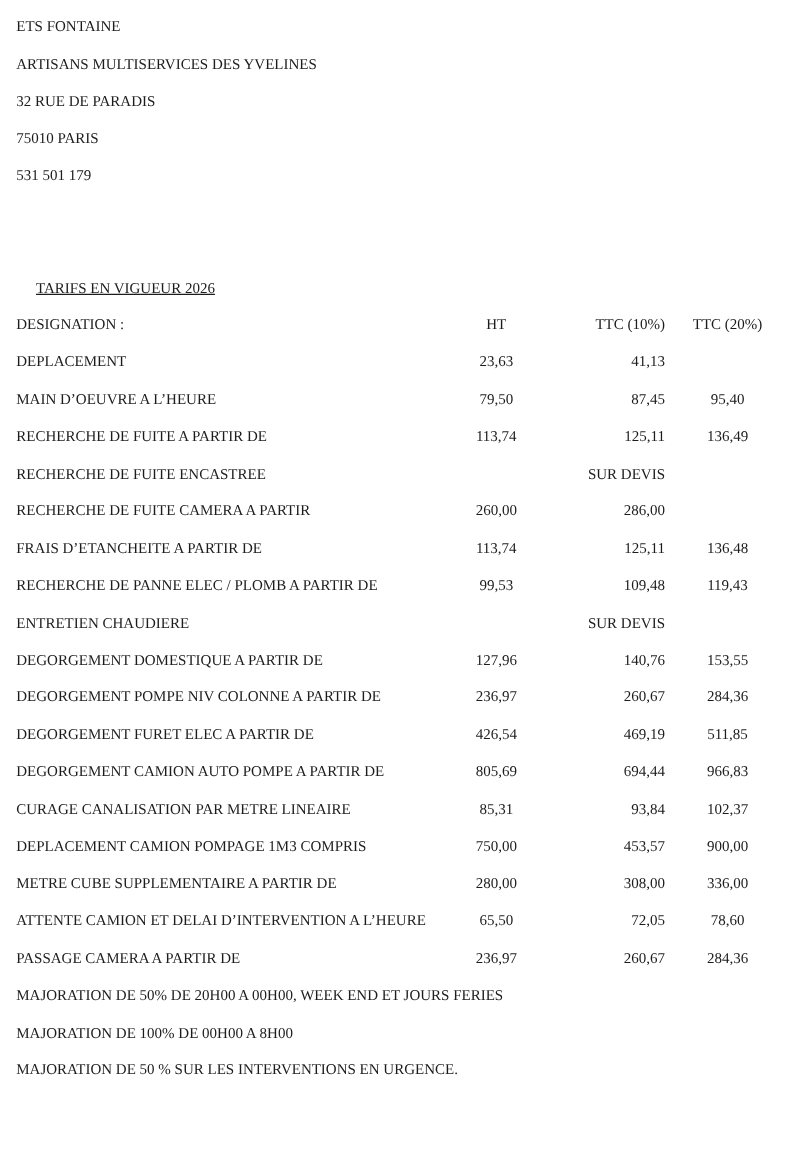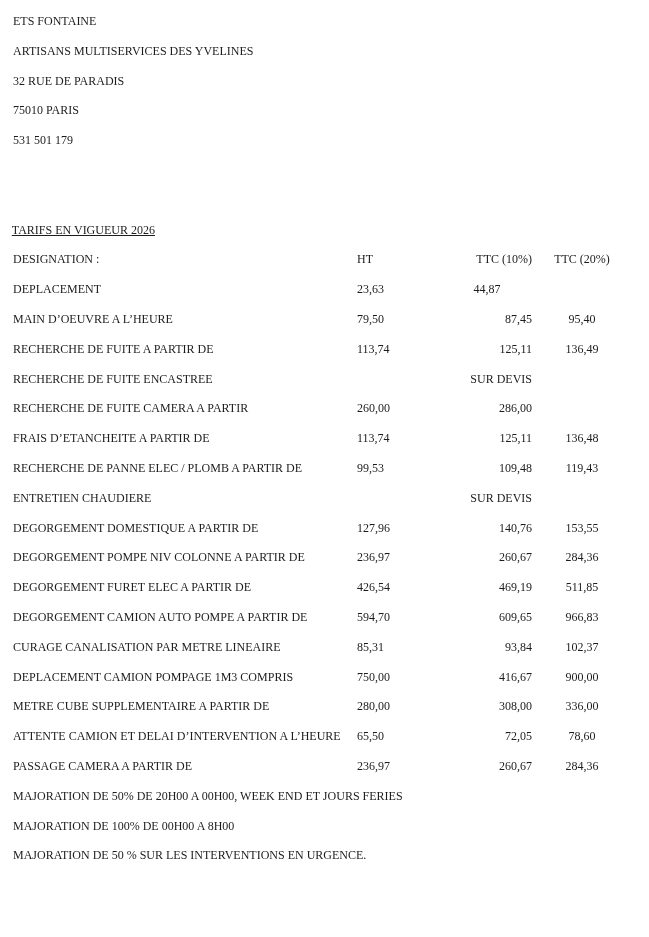--- a/index.html
+++ b/index.html
@@ -24,40 +24,40 @@
     height: 29.8px;
     line-height: 29.8px;
     padding-left: 13px;
     padding-right: 17px;
     white-space: pre;
     box-sizing: border-box;
   }
   .blank {  }
   .title-line {
     text-align: left;
-    padding-left: 0;
+    padding-left: 17px;
     padding-right: 0;
   }
   .title-line span {
     text-decoration: underline;
   }
   .row {
     display: flex;
     align-items: center;
   }
   .row .label {
     width: 344px;
     flex: none;
     white-space: pre;
     overflow: visible;
   }
   .row .c-ht {
     width: 80px;
     flex: none;
-    text-align: left;
+    text-align: center;
     white-space: pre;
   }
   .row .c-ttc10 {
     width: 95px;
     flex: none;
     text-align: right;
     white-space: pre;
   }
   .row .c-ttc20 {
     width: 100px;
@@ -91,21 +91,21 @@
     <span class="label">DESIGNATION :</span>
     <span class="c-ht">HT</span>
     <span class="c-ttc10">TTC (10%)</span>
     <span class="c-ttc20">TTC (20%)</span>
   </div>
 
   <div id="rows">
   <div class="line row">
     <span class="label">DEPLACEMENT</span>
     <span class="c-ht">23,63</span>
-    <span class="c-ttc20">44,87</span>
+    <span class="c-ttc10">41,13</span>
   </div>
 
   <div class="line row">
     <span class="label">MAIN D’OEUVRE A L’HEURE</span>
     <span class="c-ht">79,50</span>
     <span class="c-ttc10">87,45</span>
     <span class="c-ttc20">95,40</span>
   </div>
 
   <div class="line row">
@@ -165,36 +165,36 @@
 
   <div class="line row">
     <span class="label">DEGORGEMENT FURET ELEC A PARTIR DE</span>
     <span class="c-ht">426,54</span>
     <span class="c-ttc10">469,19</span>
     <span class="c-ttc20">511,85</span>
   </div>
 
   <div class="line row">
     <span class="label">DEGORGEMENT CAMION AUTO POMPE A PARTIR DE</span>
-    <span class="c-ht">594,70</span>
-    <span class="c-ttc10">609,65</span>
+    <span class="c-ht">805,69</span>
+    <span class="c-ttc10">694,44</span>
     <span class="c-ttc20">966,83</span>
   </div>
 
   <div class="line row">
     <span class="label">CURAGE CANALISATION PAR METRE LINEAIRE</span>
     <span class="c-ht">85,31</span>
     <span class="c-ttc10">93,84</span>
     <span class="c-ttc20">102,37</span>
   </div>
 
   <div class="line row">
     <span class="label">DEPLACEMENT CAMION POMPAGE 1M3 COMPRIS</span>
     <span class="c-ht">750,00</span>
-    <span class="c-ttc10">416,67</span>
+    <span class="c-ttc10">453,57</span>
     <span class="c-ttc20">900,00</span>
   </div>
 
   <div class="line row">
     <span class="label">METRE CUBE SUPPLEMENTAIRE A PARTIR DE</span>
     <span class="c-ht">280,00</span>
     <span class="c-ttc10">308,00</span>
     <span class="c-ttc20">336,00</span>
   </div>
 

